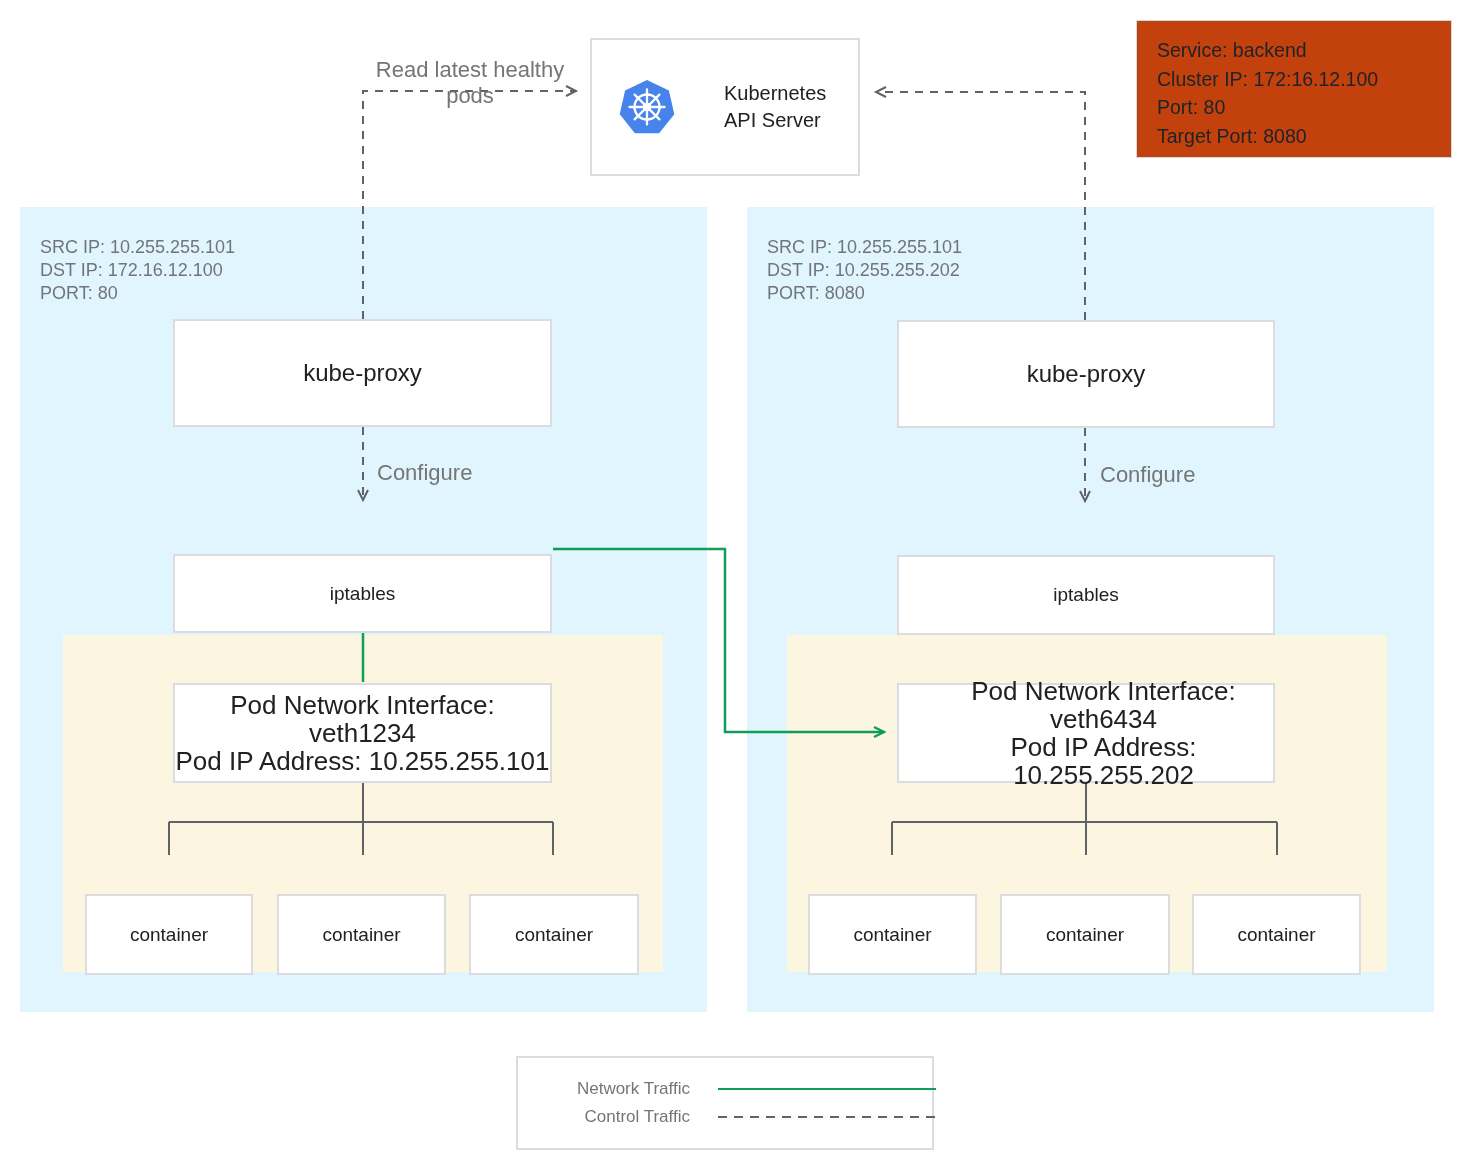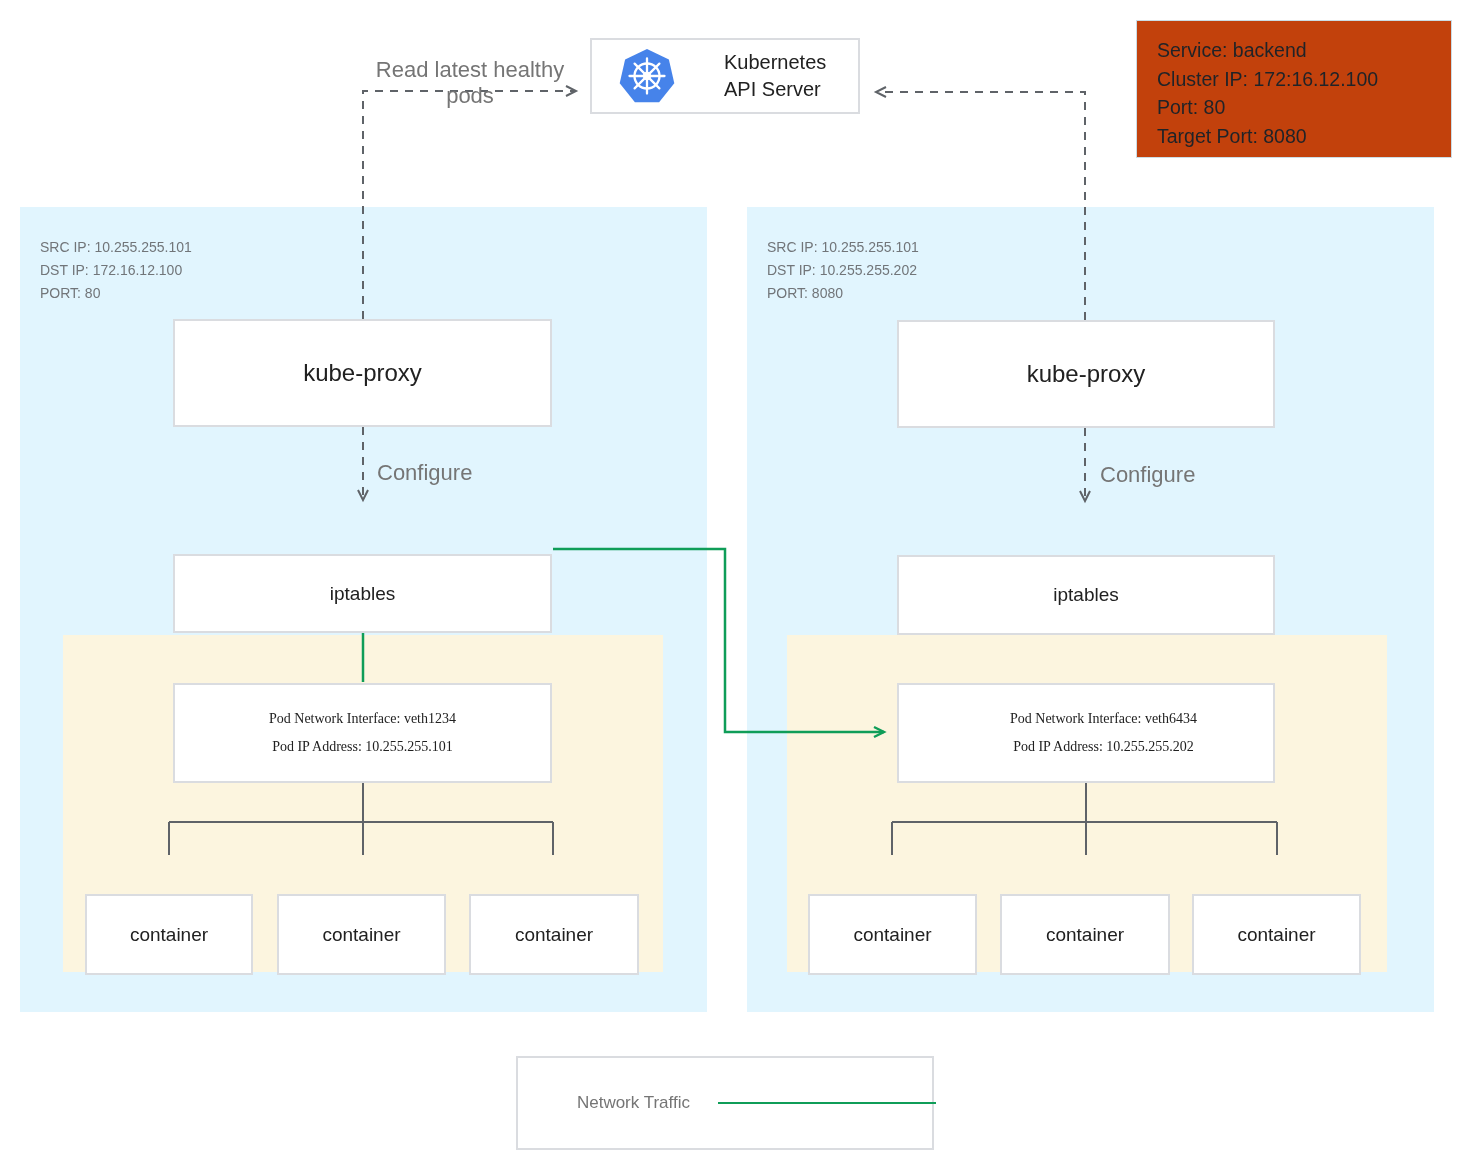--- a/index.html
+++ b/index.html
@@ -9,23 +9,23 @@
   }
   .abs{position:absolute;}
   .node{background:#E1F5FE;}
   .pod{background:#FCF5DF;}
   .wbox{
     background:#ffffff;border:2px solid #DADCE0;box-sizing:border-box;
     display:flex;align-items:center;justify-content:center;
     color:#212121;font-size:24px;text-align:center;
   }
   .wbox.small{font-size:19px;margin-top:44px;}
-  .podbox{flex-direction:column;line-height:28px;font-size:14px;font-family:Liberation Serif, serif;}
+  .podbox{flex-direction:column;line-height:28px;font-size:26px;}
   .meta{
-    color:#717579;font-size:14px;line-height:23px;white-space:pre-line;
+    color:#717579;font-size:18px;line-height:23px;white-space:pre-line;
   }
   .graylabel{color:#757575;font-size:22px;}
   .svc{
     background:#c2410c;border:1px solid #CBDCE5;box-sizing:border-box;
     color:#1F2328;font-size:19.5px;line-height:28.5px;padding:15px 0 0 20px;
     white-space:pre-line;
   }
   .api{
     background:#ffffff;border:2px solid #DADCE0;box-sizing:border-box;
     display:flex;align-items:center;gap:17px;padding-left:26px;
@@ -80,21 +80,21 @@
 
     <path d="M 553,549 L 725,549 L 725,732 L 884,732" fill="none" stroke="#0F9D58" stroke-width="2.5" marker-end="url(#agr)"></path>
 
     <path d="M 363,783 L 363,855" stroke="#5F6368" stroke-width="2" fill="none"></path>
     <path d="M 169,822 L 553,822 M 169,822 L 169,855 M 553,822 L 553,855" stroke="#5F6368" stroke-width="2" fill="none"></path>
 
     <path d="M 1086,783 L 1086,855" stroke="#5F6368" stroke-width="2" fill="none"></path>
     <path d="M 892,822 L 1277,822 M 892,822 L 892,855 M 1277,822 L 1277,855" stroke="#5F6368" stroke-width="2" fill="none"></path>
   </svg>
 
-  <div class="abs api" style="left:590px;top:38px;width:270px;height:76px;gap:48px;">
+  <div class="abs api" style="left:590px;top:38px;width:270px;height:138px;gap:48px;">
     <svg width="58" height="56" viewBox="0 0 58 56">
       <polygon points="29,1 50.9,11.5 56.3,35.2 41.1,54.2 16.9,54.2 1.7,35.2 7.1,11.5" fill="#4683EA"></polygon>
       <g stroke="#ffffff" stroke-width="2.3" stroke-linecap="round" fill="none">
         <circle cx="29" cy="28" r="12.5"></circle>
         <path d="M29,10.5 L29,45.5 M11.5,28 L46.5,28 M16.6,15.6 L41.4,40.4 M41.4,15.6 L16.6,40.4"></path>
       </g>
       <circle cx="29" cy="28" r="4.2" fill="#ffffff"></circle>
     </svg>
     <div class="api-title">Kubernetes
 API Server</div>
@@ -129,15 +129,19 @@
 Pod IP Address: 10.255.255.202</div>
   <div class="abs wbox small" style="left:808px;top:850px;width:169px;height:81px;">container</div>
   <div class="abs wbox small" style="left:1000px;top:850px;width:170px;height:81px;">container</div>
   <div class="abs wbox small" style="left:1192px;top:850px;width:169px;height:81px;">container</div>
 
   <div class="abs legend" style="left:516px;top:1056px;width:418px;height:94px;">
     <div class="legend-row">
       <div class="legend-label">Network Traffic</div>
       <div class="legend-line line-solid"></div>
     </div>
+    <div class="legend-row">
+      <div class="legend-label">Control Traffic</div>
+      <div class="legend-line line-dashed"></div>
+    </div>
   </div>
 
 </div>
 
 </body></html>

